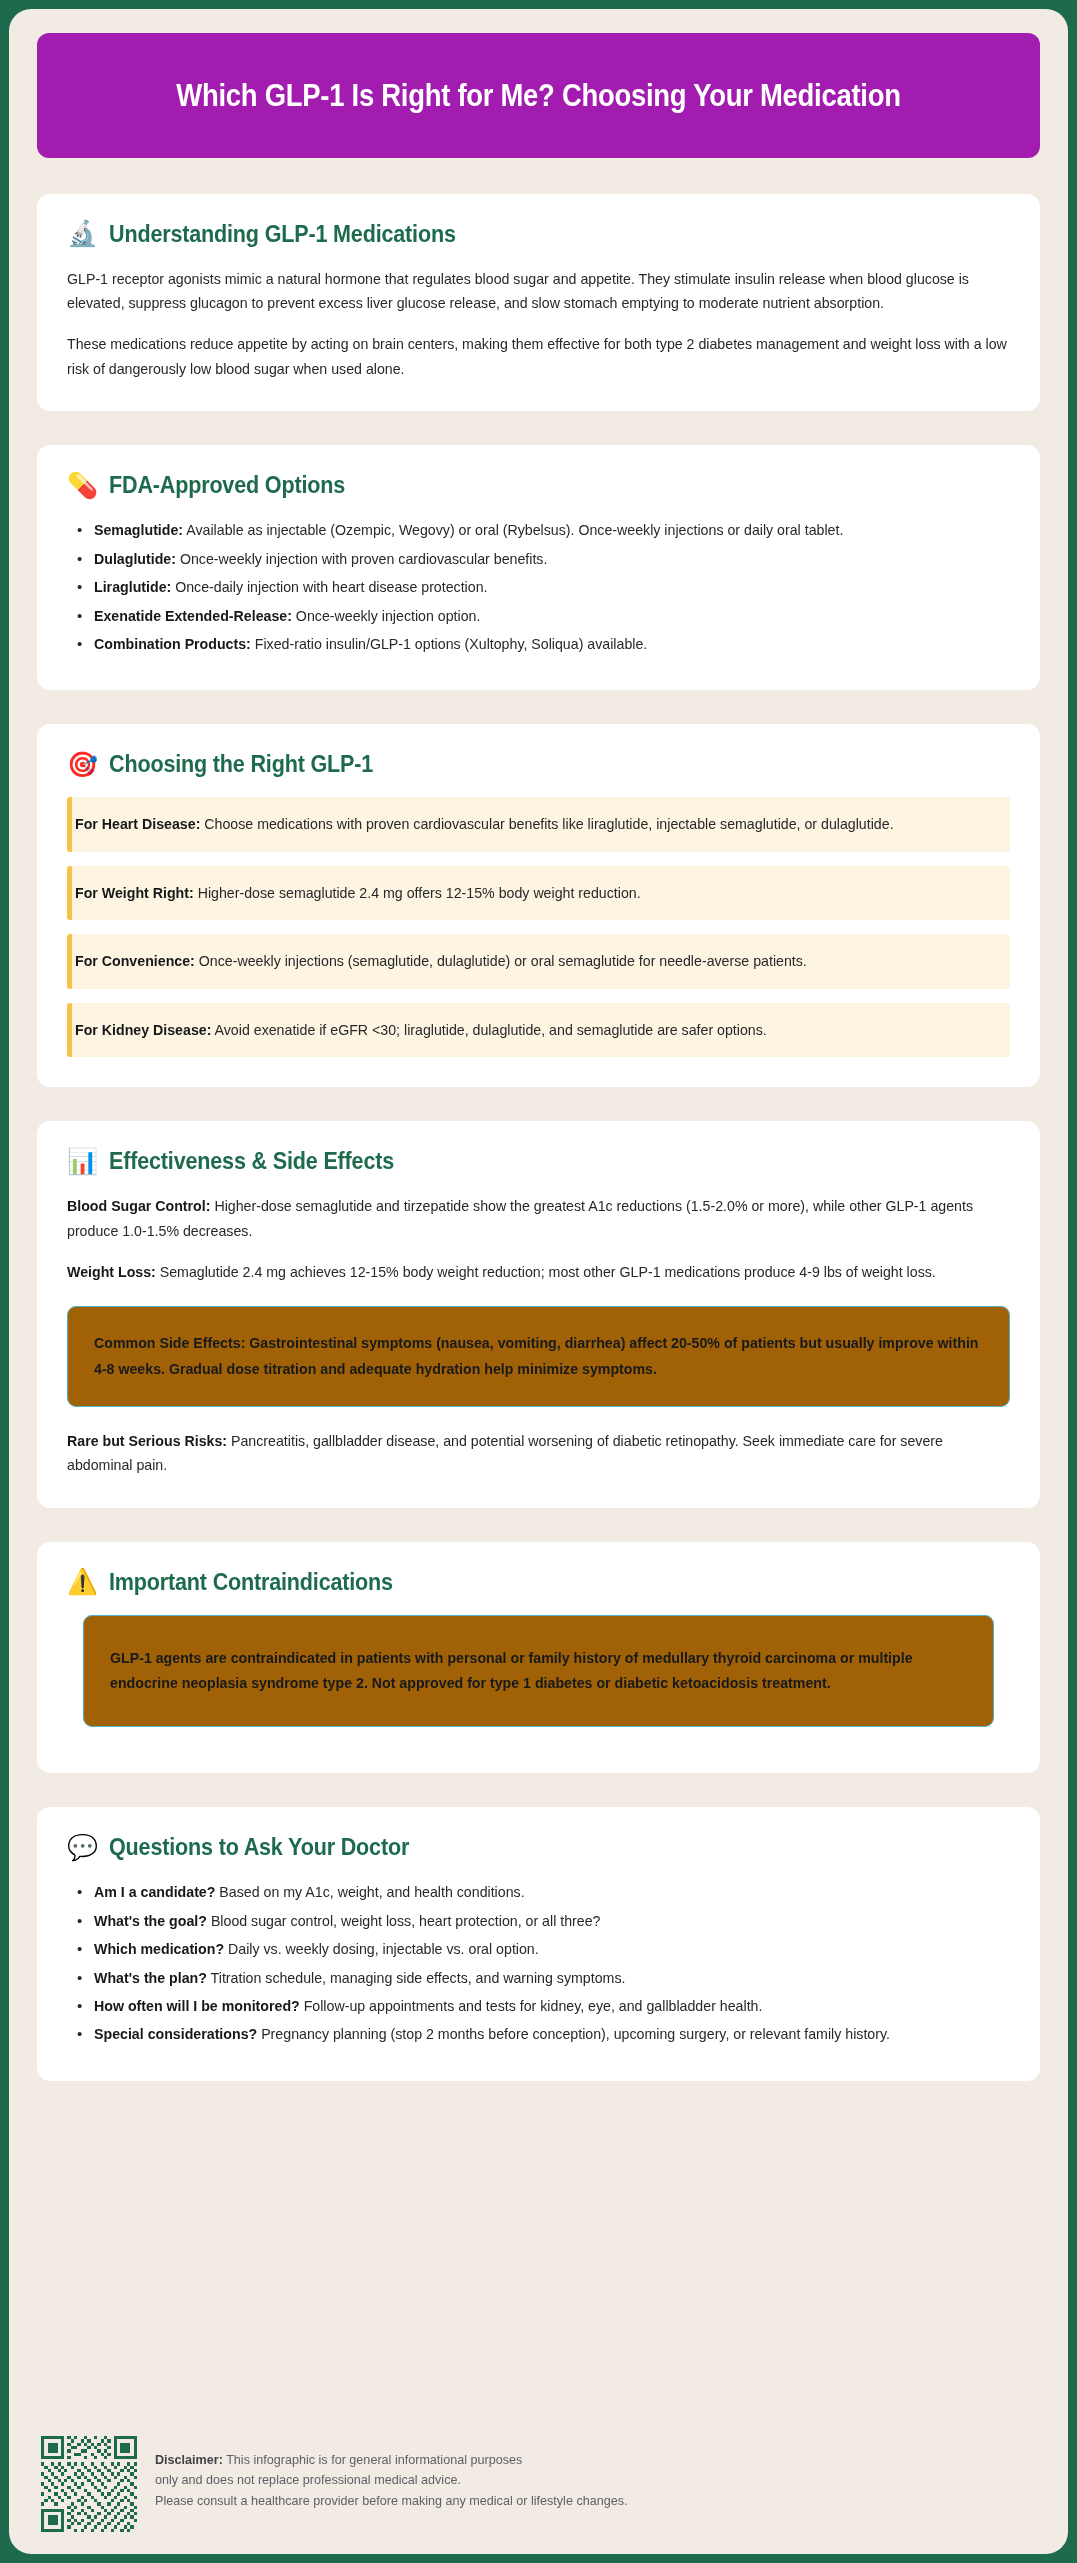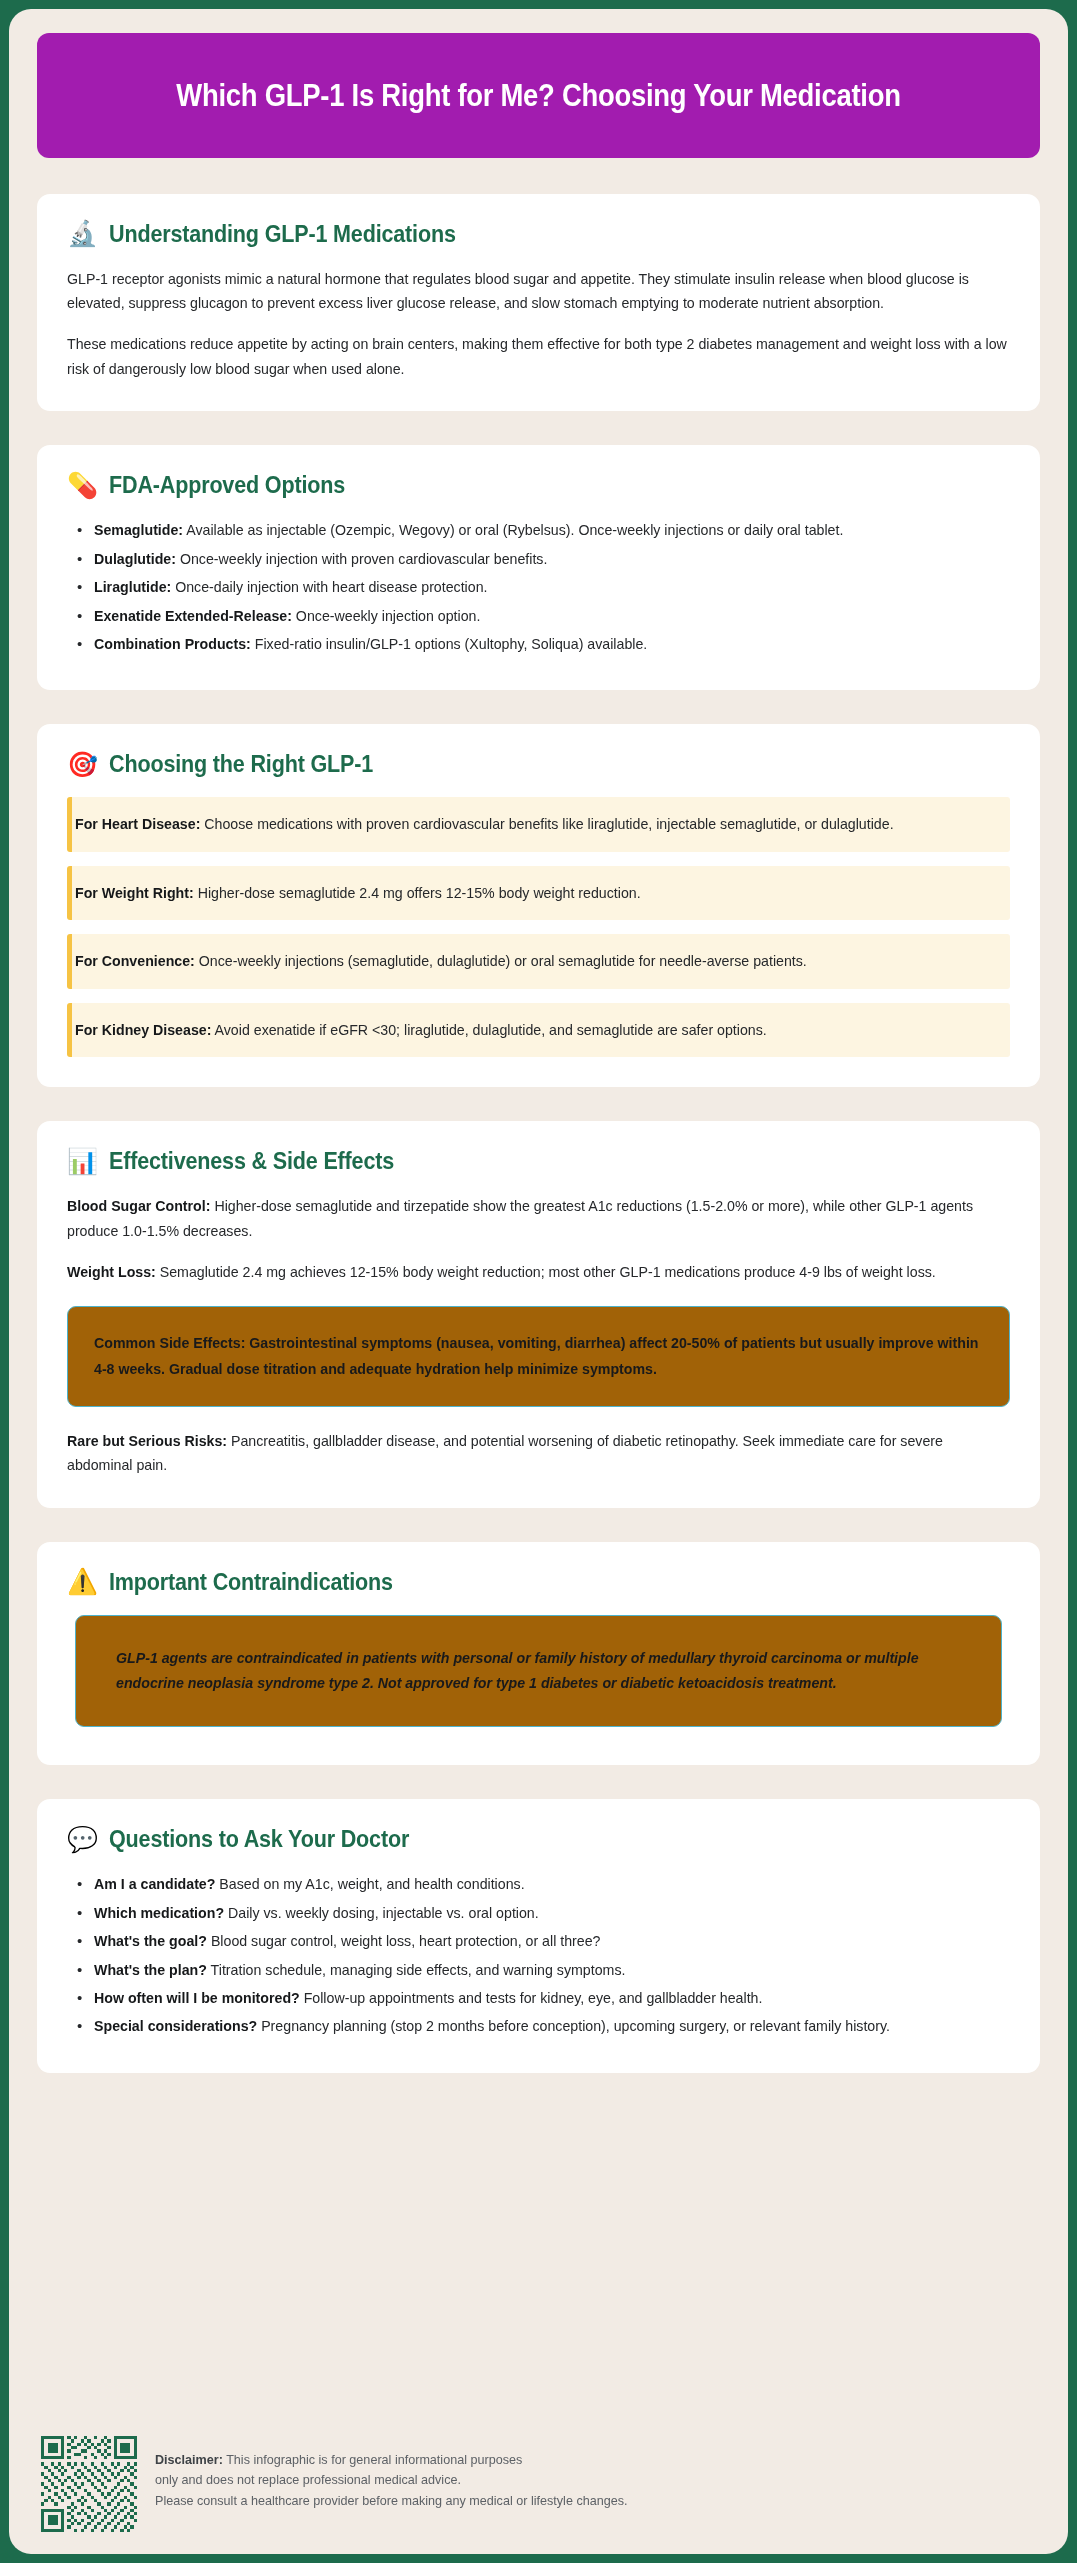--- a/index.html
+++ b/index.html
@@ -122,21 +122,21 @@
     background: #a16207;
     border: 1.6px solid #4db3cc;
     border-radius: 9px;
     padding: 24px 26px;
     margin: 22px 0;
     font-size: 14.2px;
     line-height: 1.78;
     font-weight: 700;
     color: #18191b;
   }
-  .callout-blue.tall { padding: 30px 40px; margin: 8px; font-style: italic; }
+  .callout-blue.tall { padding: 30px 26px; margin: 16px; }
 
   .spaced { margin-top: 18px; }
 
   
   .footer {
     margin-top: auto;
     padding: 16px 4px 22px 4px;
     display: flex;
     align-items: flex-start;
     gap: 18px;
@@ -221,22 +221,22 @@
     <div class="callout-blue tall">GLP-1 agents are contraindicated in patients with personal or family history of medullary thyroid carcinoma or multiple endocrine neoplasia syndrome type 2. Not approved for type 1 diabetes or diabetic ketoacidosis treatment.</div>
   </div>
 
   <div class="card">
     <div class="card-head">
       <span class="card-emoji">💬</span>
       <span class="card-title">Questions to Ask Your Doctor</span>
     </div>
     <ul class="bullets">
       <li><span class="lead">Am I a candidate?</span><span> Based on my A1c, weight, and health conditions.</span></li>
+      <li><span class="lead">What's the goal?</span><span> Blood sugar control, weight loss, heart protection, or all three?</span></li>
       <li><span class="lead">Which medication?</span><span> Daily vs. weekly dosing, injectable vs. oral option.</span></li>
-      <li><span class="lead">What's the goal?</span><span> Blood sugar control, weight loss, heart protection, or all three?</span></li>
       <li><span class="lead">What's the plan?</span><span> Titration schedule, managing side effects, and warning symptoms.</span></li>
       <li><span class="lead">How often will I be monitored?</span><span> Follow-up appointments and tests for kidney, eye, and gallbladder health.</span></li>
       <li><span class="lead">Special considerations?</span><span> Pregnancy planning (stop 2 months before conception), upcoming surgery, or relevant family history.</span></li>
     </ul>
   </div>
 
   <div class="footer">
     <svg class="qr" viewBox="0 0 29 29" shape-rendering="crispEdges">
       <rect width="29" height="29" fill="#f2ebe4"></rect>
       <g fill="#1d6b4c">

